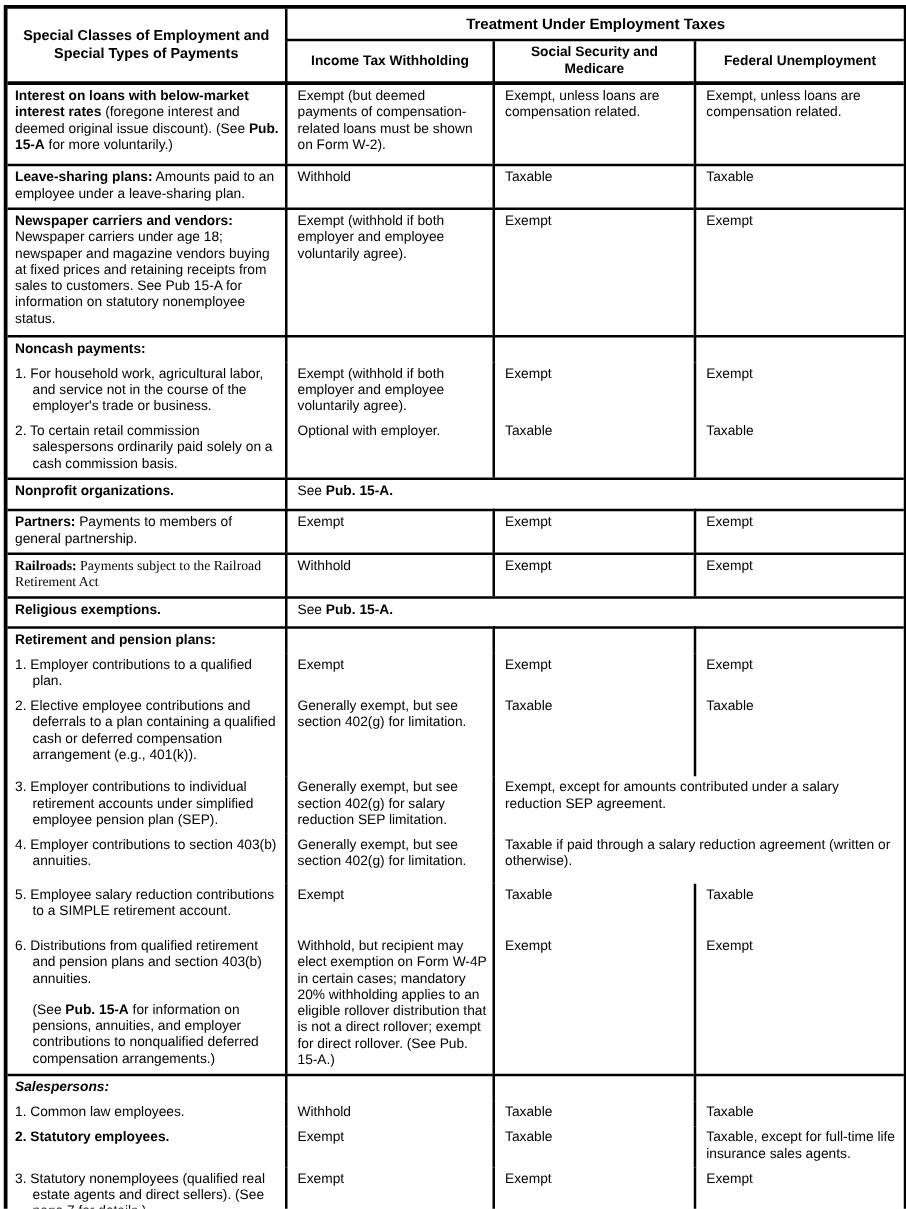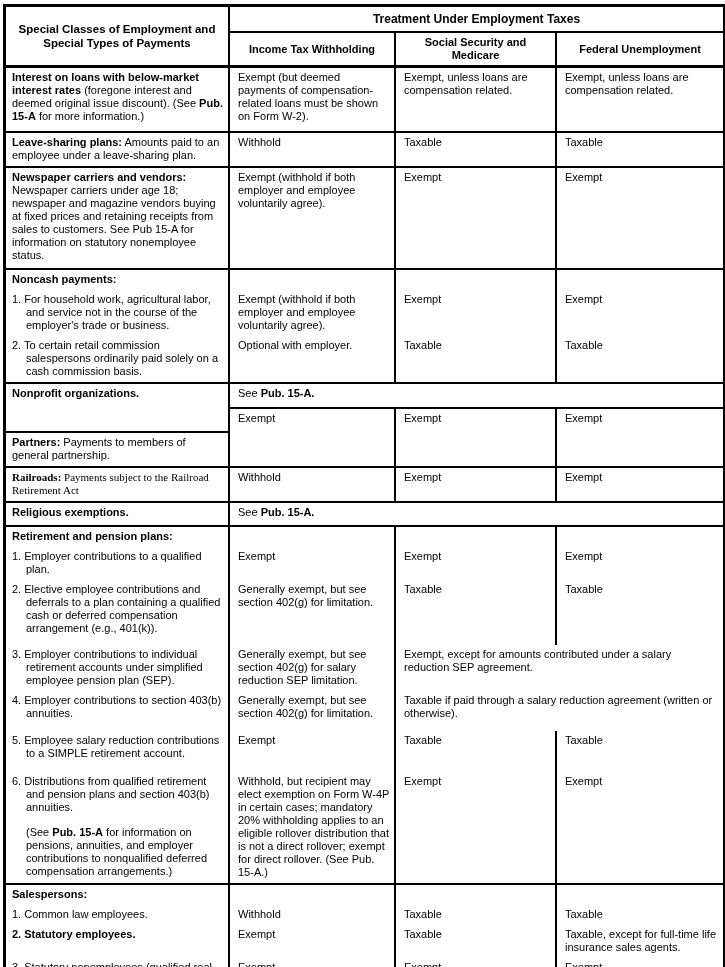--- a/index.html
+++ b/index.html
@@ -81,21 +81,21 @@
 
 <div class="page">
   <div class="tbl" id="grid">
     <div class="cell hc hc-left">Special Classes of Employment and Special Types of Payments</div>
     <div class="cell hc hc-title">Treatment Under Employment Taxes</div>
     <div class="cell hc hc-sub hc-s1">Income Tax Withholding</div>
     <div class="cell hc hc-sub hc-s2">Social Security and Medicare</div>
     <div class="cell hc hc-sub hc-s3">Federal Unemployment</div>
 
   <div class="cell col1" style="min-height: 63px;">
-        <p><span class="b">Interest on loans with below-market interest rates</span><span> (foregone interest and deemed original issue discount). (See </span><span class="b">Pub. 15-A</span><span> for more information.)</span></p>
+        <p><span class="b">Interest on loans with below-market interest rates</span><span> (foregone interest and deemed original issue discount). (See </span><span class="b">Pub. 15-A</span><span> for more voluntarily.)</span></p>
       </div>
       <div class="cell" style="min-height: 63px;">
         <p><span>Exempt (but deemed payments of compensation-related loans must be shown on Form W-2).</span></p>
       </div>
       <div class="cell" style="min-height: 63px;">
         <p><span>Exempt, unless loans are compensation related.</span></p>
       </div>
       <div class="cell" style="min-height: 63px;">
         <p><span>Exempt, unless loans are compensation related.</span></p>
       </div>
@@ -152,21 +152,21 @@
       </div>
       <div class="cell" style="min-height: 30px;">
         <p><span>Taxable</span></p>
       </div>
       <div class="cell col1 st" style="min-height: 25px;">
         <p><span class="b">Nonprofit organizations.</span></p>
       </div>
       <div class="cell st" style="grid-column: span 3; min-height: 25px;">
         <p><span>See </span><span class="b">Pub. 15-A.</span></p>
       </div>
-      <div class="cell col1 st" style="min-height: 33px; margin-top: 24px;">
+      <div class="cell col1 st" style="min-height: 33px;">
         <p><span class="b">Partners:</span><span> Payments to members of general partnership.</span></p>
       </div>
       <div class="cell st" style="min-height: 33px;">
         <p><span>Exempt</span></p>
       </div>
       <div class="cell st" style="min-height: 33px;">
         <p><span>Exempt</span></p>
       </div>
       <div class="cell st" style="min-height: 33px;">
         <p><span>Exempt</span></p>
@@ -255,21 +255,21 @@
       </div>
       <div class="cell" style="min-height: 105px;">
         <p><span>Withhold, but recipient may elect exemption on Form W-4P in certain cases; mandatory 20% withholding applies to an eligible rollover distribution that is not a direct rollover; exempt for direct rollover. (See Pub. 15-A.)</span></p>
       </div>
       <div class="cell" style="min-height: 105px;">
         <p><span>Exempt</span></p>
       </div>
       <div class="cell" style="min-height: 105px;">
         <p><span>Exempt</span></p>
       </div>
-      <div class="cell col1 st" style="min-height: 13px;">
+      <div class="cell col1 st" style="min-height: 13px; font-style: italic;">
         <p><span class="b">Salespersons:</span></p>
       </div>
       <div class="cell st" style="min-height: 13px;"></div>
       <div class="cell st" style="min-height: 13px;"></div>
       <div class="cell st" style="min-height: 13px;"></div>
       <div class="cell col1" style="min-height: 18px;">
         <p class="hang"><span>1. Common law employees.</span></p>
       </div>
       <div class="cell" style="min-height: 18px;">
         <p><span>Withhold</span></p>

